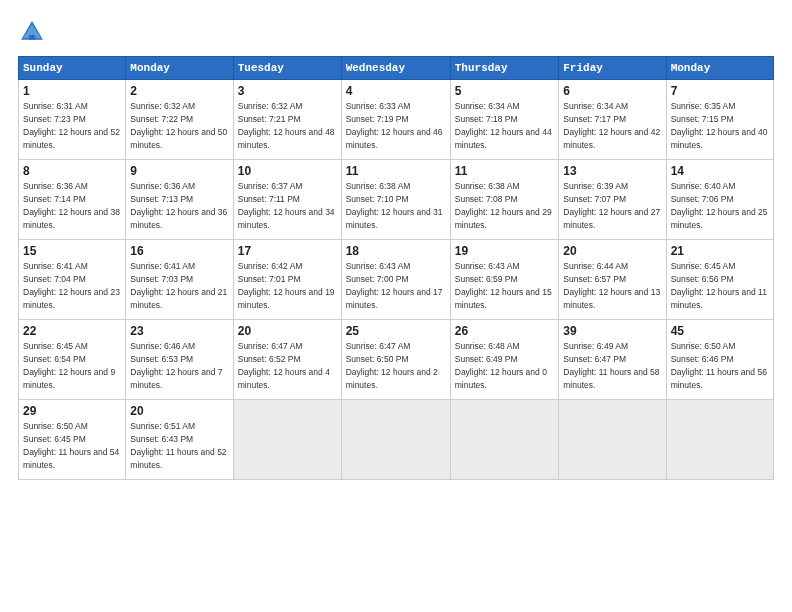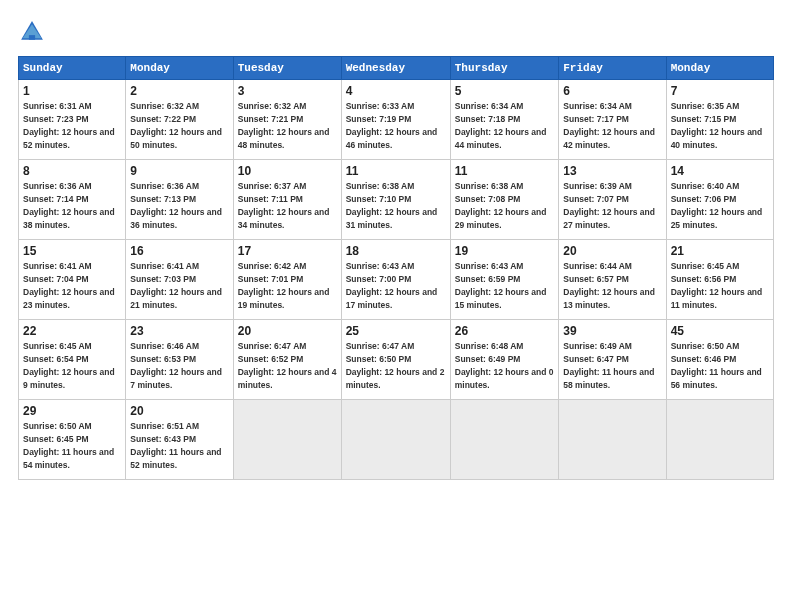--- a/index.html
+++ b/index.html
@@ -90,21 +90,20 @@
       font-size: 12px;
       font-weight: bold;
       color: #222;
       display: block;
       margin-bottom: 2px;
     }
     .day-detail {
       font-size: 8.5px;
       color: #333;
       line-height: 1.4;
-      font-weight: bold;
     }
     tbody tr:nth-child(odd) td:not(.empty) {
       background: #fff;
     }
     tbody tr td.empty {
       background: #ebebeb;
     }
   </style>
 </head>
 <body>

